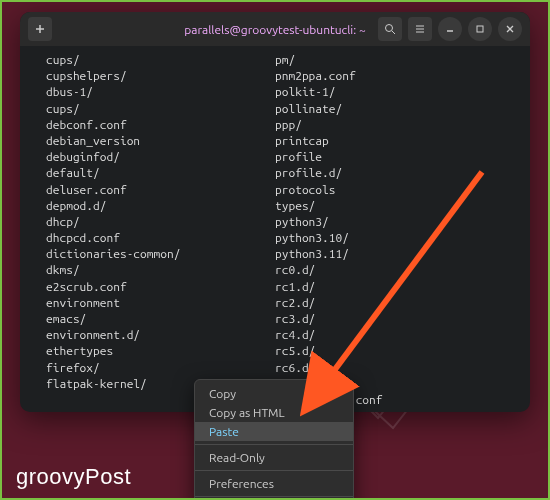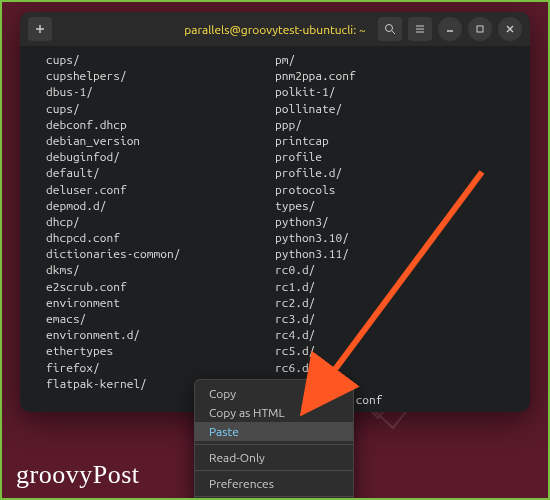--- a/index.html
+++ b/index.html
@@ -59,21 +59,21 @@
     background: #3a3a3a;
     display: flex;
     align-items: center;
     justify-content: center;
     color: #ccc;
     font-size: 11px;
   }
   .titlebar-title {
     margin: 0 auto;
     font-weight: normal;
-    color: #fde047;
+    color: #f0abfc;
   }
   .titlebar-right {
     position: absolute;
     right: 8px;
     display: flex;
     gap: 6px;
   }
   .tb-icon {
     width: 24px;
     height: 24px;
@@ -138,22 +138,22 @@
     position: absolute;
     top: 160px;
     left: 290px;
     pointer-events: none;
     z-index: 10;
   }
   .watermark {
     position: absolute;
     bottom: 8px;
     left: 14px;
-    font-family: Liberation Serif, serif;
-    font-size: 26px;
+    font-family: Liberation Sans, sans-serif;
+    font-size: 22px;
     color: #fff;
     font-weight: 500;
     letter-spacing: 0.5px;
   }
   .watermark .post { font-weight: 300; }
 </style>
 </head>
 <body>
 
 <div class="bg-pattern">
@@ -204,21 +204,21 @@
     </div>
   </div>
 
   <div class="term-body">
     <div class="ls-cols">
       <div class="ls-col" id="col1">
           <div>cups/</div>
           <div>cupshelpers/</div>
           <div>dbus-1/</div>
           <div>cups/</div>
-          <div>debconf.dhcp</div>
+          <div>debconf.conf</div>
           <div>debian_version</div>
           <div>debuginfod/</div>
           <div>default/</div>
           <div>deluser.conf</div>
           <div>depmod.d/</div>
           <div>dhcp/</div>
           <div>dhcpcd.conf</div>
           <div>dictionaries-common/</div>
           <div>dkms/</div>
           <div>e2scrub.conf</div>

